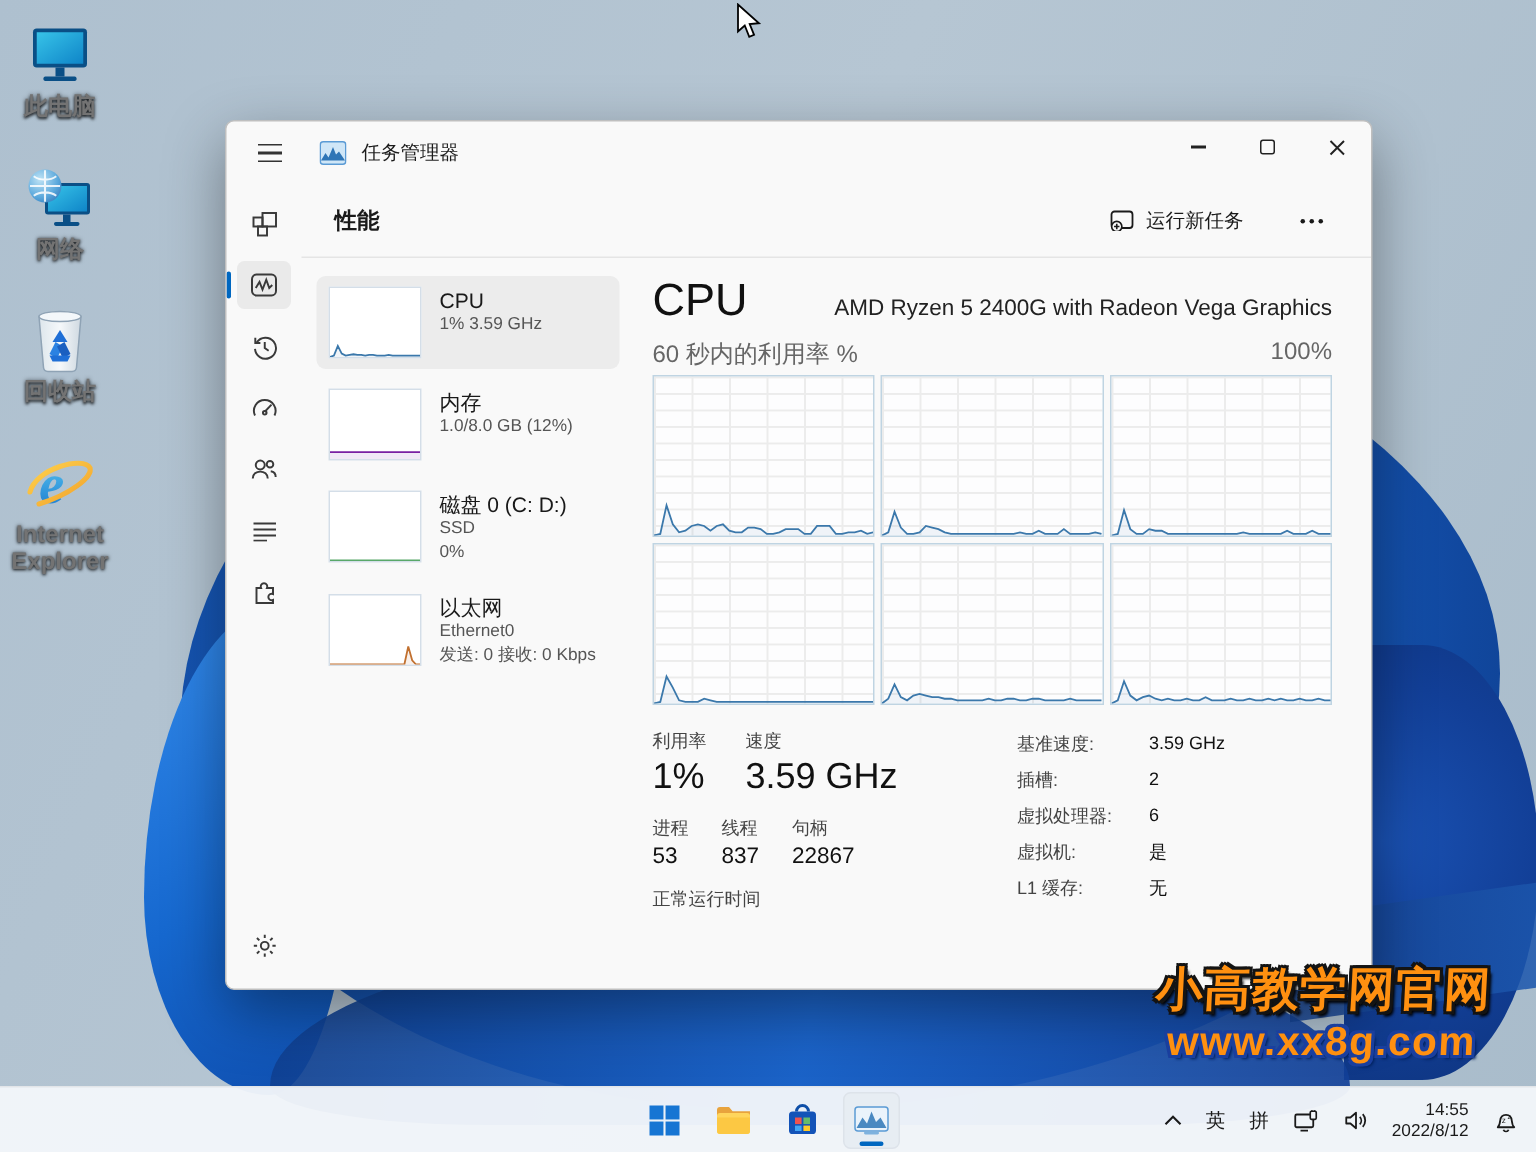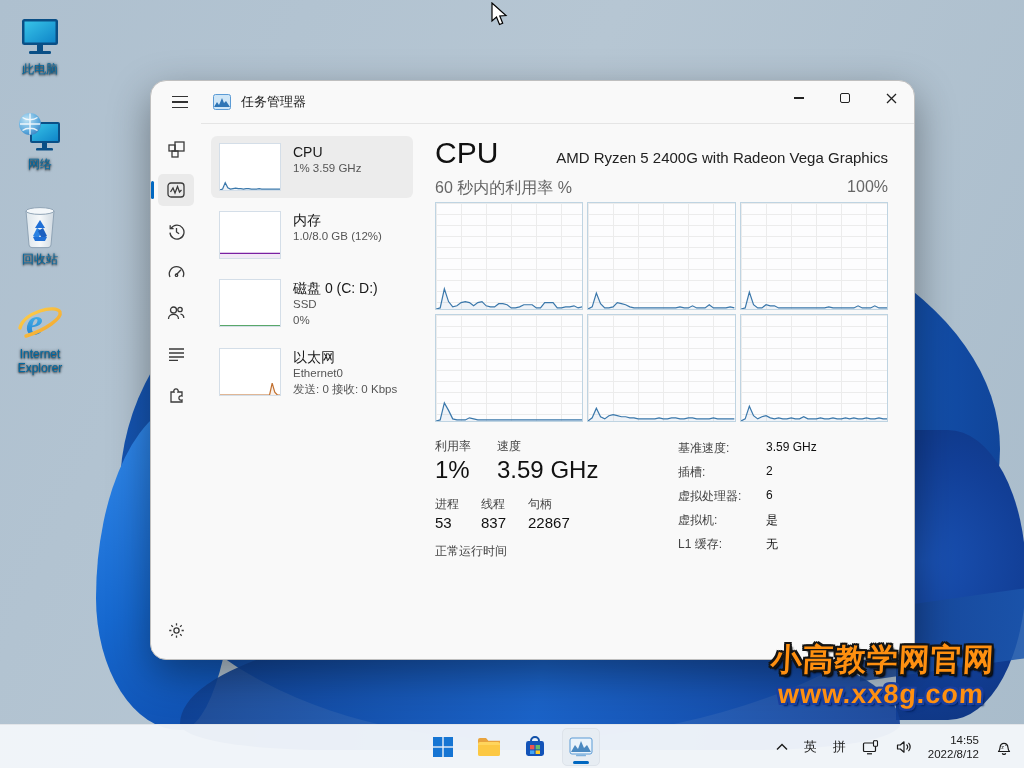--- a/index.html
+++ b/index.html
@@ -21,26 +21,26 @@
   .bloom-bottom { left:180px; top:620px; width:720px; height:130px;
     background:linear-gradient(100deg,#0f3e8e 0%,#1b63c8 50%,#123f97 100%);
     border-radius:50% 50% 20% 20% / 80% 80% 20% 20%; opacity:.9; }
   .bloom-corner { left:860px; top:600px; width:164px; height:70px;
     background:linear-gradient(100deg,#14408f 0%,#1c57ae 100%);
     transform:skewY(-8deg); opacity:.85; }
 
   
   .desk-icon { position:absolute; width:76px; text-align:center; z-index:1; cursor:default; }
   .desk-icon .dicon { width:48px; height:48px; margin:0 auto; }
-  .desk-icon .dlabel { margin-top:2px; font-size:12px; color:#0369a1;
-    text-shadow:0 1px 2px rgba(0,0,0,.8), 0 0 3px rgba(0,0,0,.5); line-height:1.15; }
+  .desk-icon .dlabel { margin-top:2px; font-size:16px; color:#737373;
+    text-shadow:0 1px 2px rgba(0,0,0,.8), 0 0 3px rgba(0,0,0,.5); line-height:1.15;font-weight:bold; }
 
   
   .window { position:absolute; left:150px; top:80px; width:765px; height:580px; z-index:5;
-    background:#f9f9f9; border-radius:16px; border:1px solid #bfbfbf;
+    background:#f9f9f9; border-radius:6px; border:1px solid #bfbfbf;
     box-shadow:0 14px 40px rgba(0,0,0,.38); overflow:hidden; }
   .titlebar { height:42px; display:flex; align-items:center; padding-left:14px; position:relative; }
   .hamburger { width:30px; height:30px; display:flex; flex-direction:column; justify-content:center;
     gap:4px; align-items:center; border-radius:4px; }
   .hamburger span { display:block; width:16px; height:1.6px; background:#333; }
   .app-icon { margin-left:18px; margin-right:10px; width:18px; height:16px; }
   .win-title { font-size:13px; color:#1b1b1b; }
   .win-controls { position:absolute; right:0; top:0; display:flex; }
   .wc-btn { width:46px; height:34px; display:flex; align-items:center; justify-content:center; }
   .wc-min { width:10px; height:1.5px; background:#222; }
@@ -308,20 +308,38 @@
       </div>
       <div class="side-item side-gear">
         <svg width="17" height="17" viewBox="0 0 17 17">
             <circle cx="8.5" cy="8.5" r="2.6"></circle>
             <path d="M8.5 1.2v2.2M8.5 13.6v2.2M1.2 8.5h2.2M13.6 8.5h2.2M3.3 3.3l1.6 1.6M12.1 12.1l1.6 1.6M13.7 3.3l-1.6 1.6M4.9 12.1l-1.6 1.6"></path>
           </svg>
       </div>
     </div>
 
     <div class="content">
+      <div class="content-header">
+        <span class="tab-title">性能</span>
+        <div class="header-actions">
+          <div class="run-task">
+            <svg width="16" height="14" viewBox="0 0 16 14">
+                <rect x="1" y="1" width="14" height="11" rx="2" fill="none" stroke="#1a1a1a" stroke-width="1.2"></rect>
+                <circle cx="4.5" cy="11" r="3.4" fill="#f9f9f9" stroke="#1a1a1a" stroke-width="1.1"></circle>
+                <path d="M4.5 9.2v3.6M2.7 11h3.6" stroke="#1a1a1a" stroke-width="1.1"></path>
+              </svg>
+            <span>运行新任务</span>
+          </div>
+          <div class="more-dots">
+              <i></i>
+              <i></i>
+              <i></i>
+            </div>
+        </div>
+      </div>
       <div class="content-divider"></div>
 
       <div class="panel">
 
         <div class="perf-list">
           <div class="perf-item selected">
             <div class="mini-chart">
                 <svg viewBox="0 0 100 100" preserveAspectRatio="none">
                   <path d="M0,100 L0.00,100.00 L4.35,98.00 L8.70,84.00 L13.04,95.00 L17.39,98.00 L21.74,97.00 L26.09,96.00 L30.43,97.00 L34.78,97.00 L39.13,98.00 L43.48,97.00 L47.83,97.00 L52.17,98.00 L56.52,98.00 L60.87,98.00 L65.22,97.00 L69.57,98.00 L73.91,98.00 L78.26,98.00 L82.61,98.00 L86.96,98.00 L91.30,98.00 L95.65,98.00 L100.00,98.00 L100,100 Z" fill="rgba(59,120,171,0.08)"></path>
                   <polyline points="0.00,100.00 4.35,98.00 8.70,84.00 13.04,95.00 17.39,98.00 21.74,97.00 26.09,96.00 30.43,97.00 34.78,97.00 39.13,98.00 43.48,97.00 47.83,97.00 52.17,98.00 56.52,98.00 60.87,98.00 65.22,97.00 69.57,98.00 73.91,98.00 78.26,98.00 82.61,98.00 86.96,98.00 91.30,98.00 95.65,98.00 100.00,98.00" fill="none" stroke="#3b78ab" stroke-width="1.2" vector-effect="non-scaling-stroke"></polyline>

